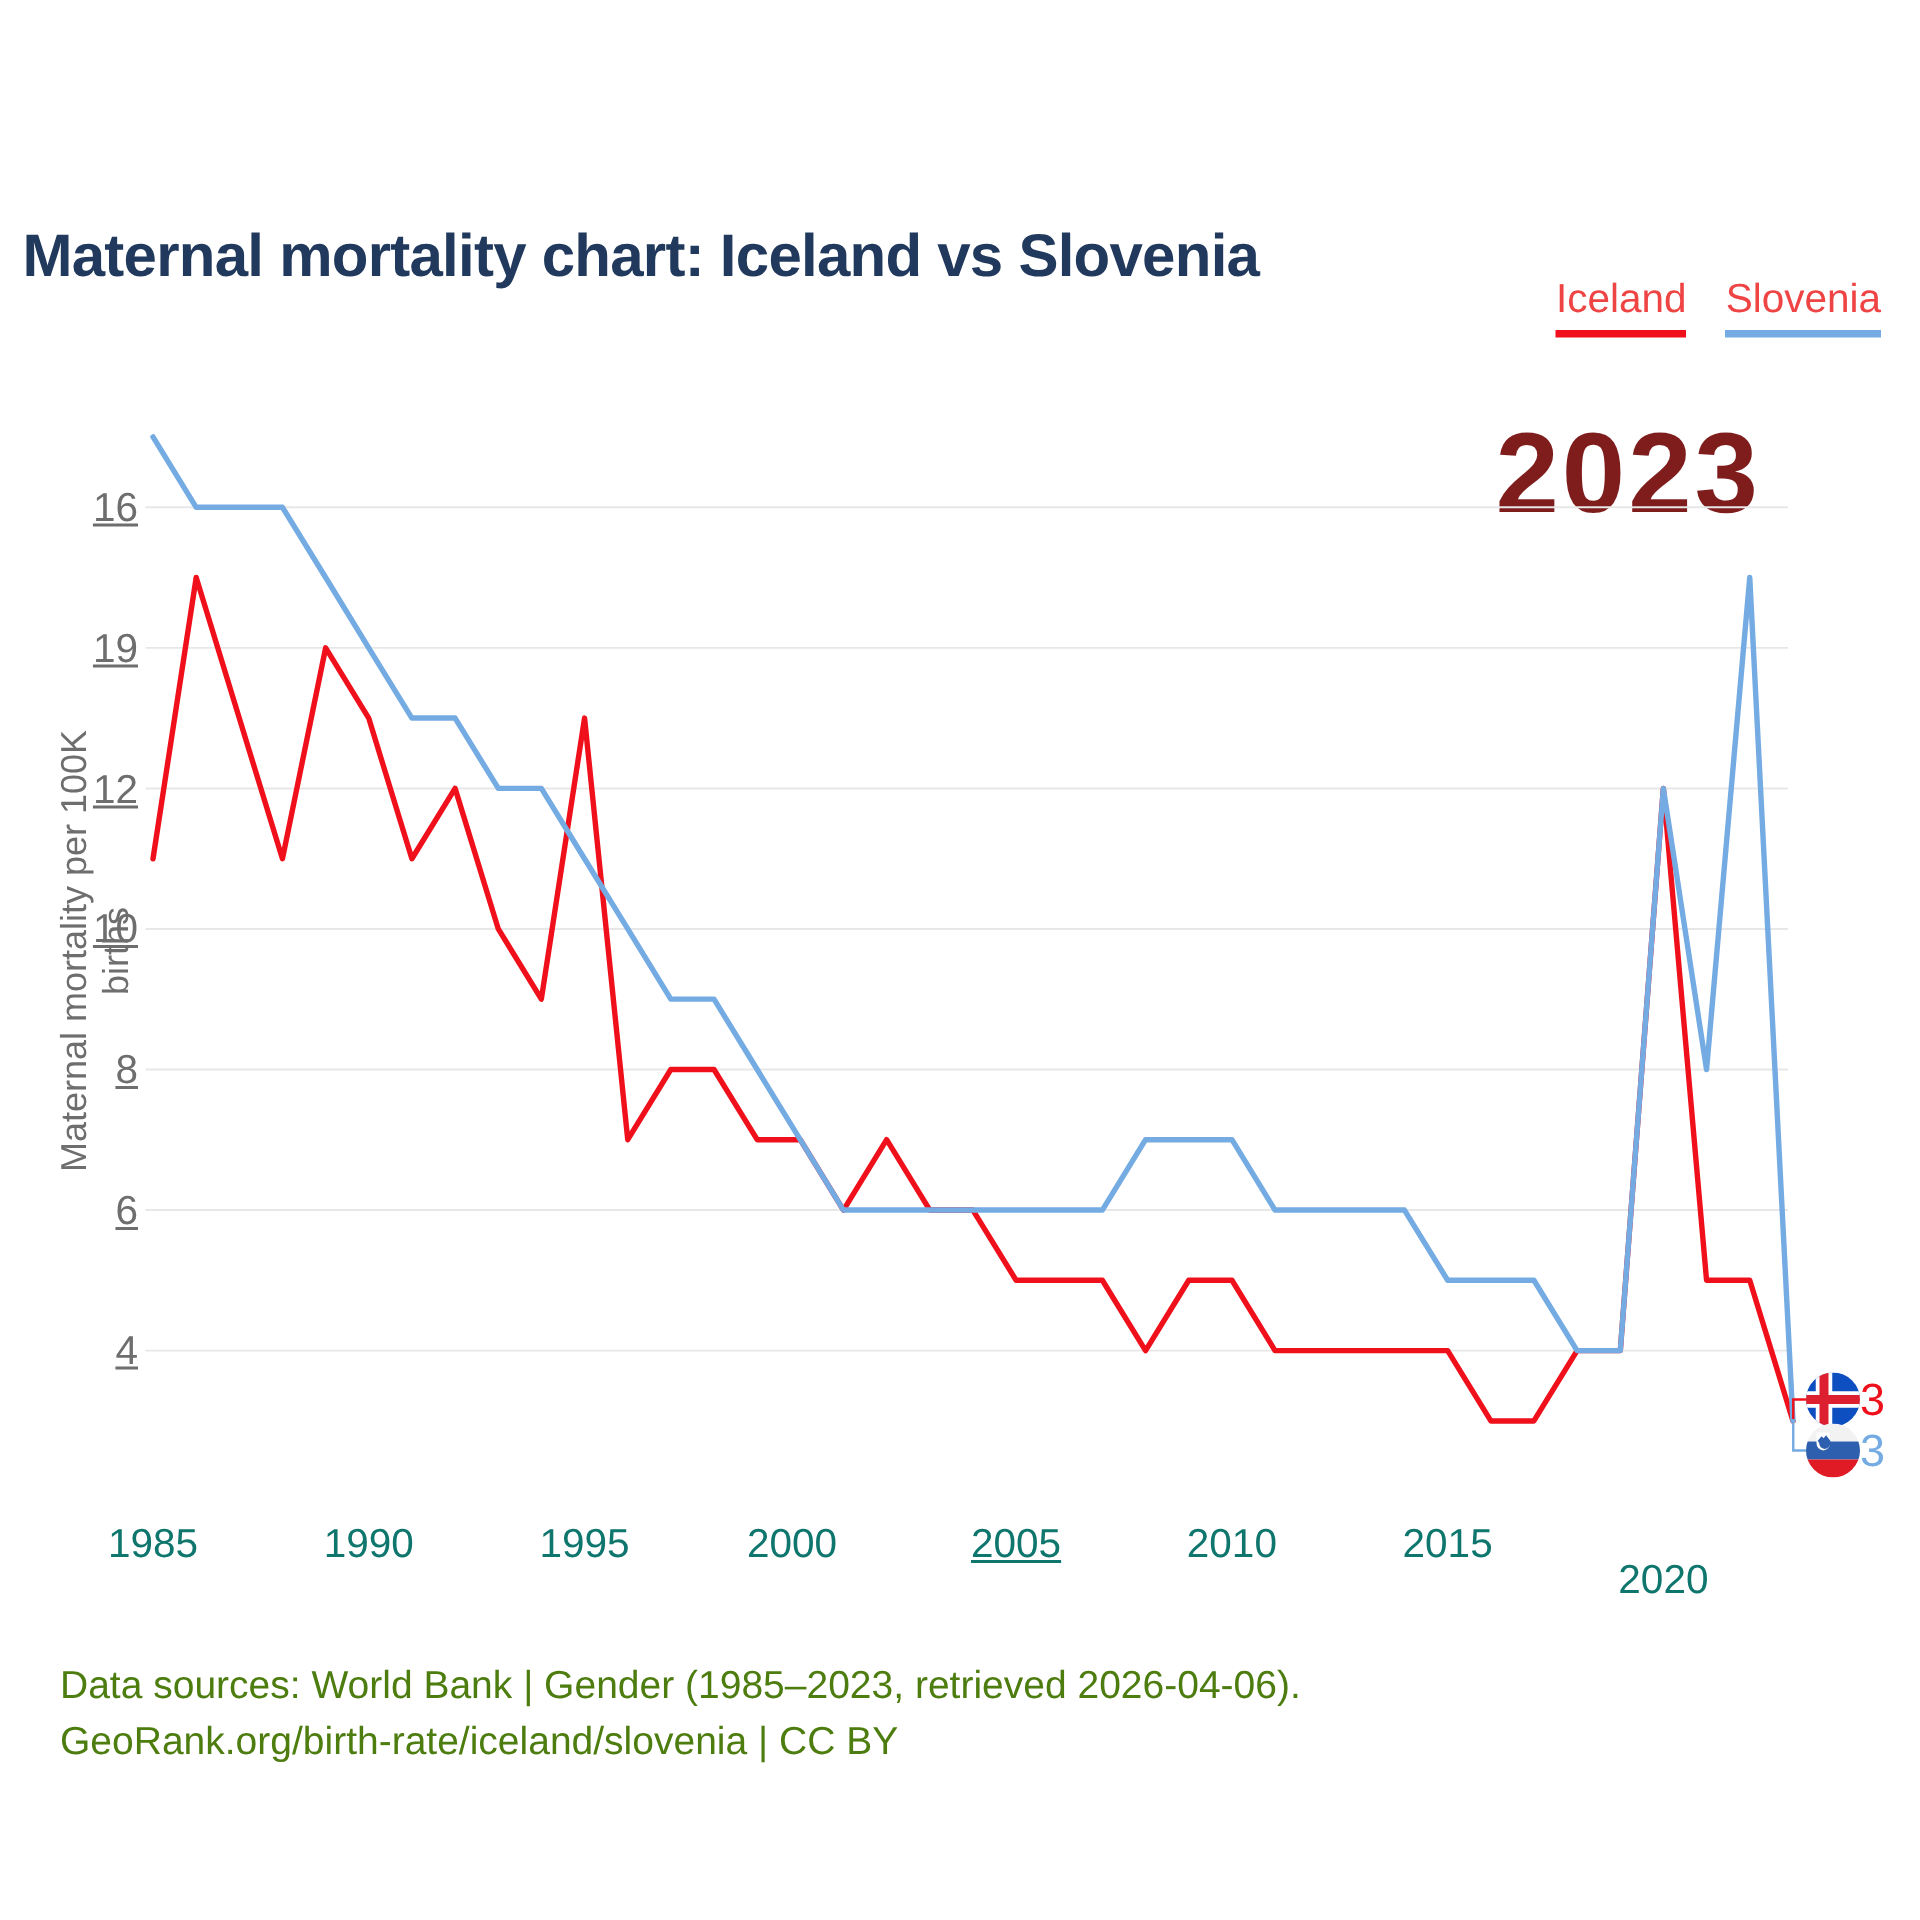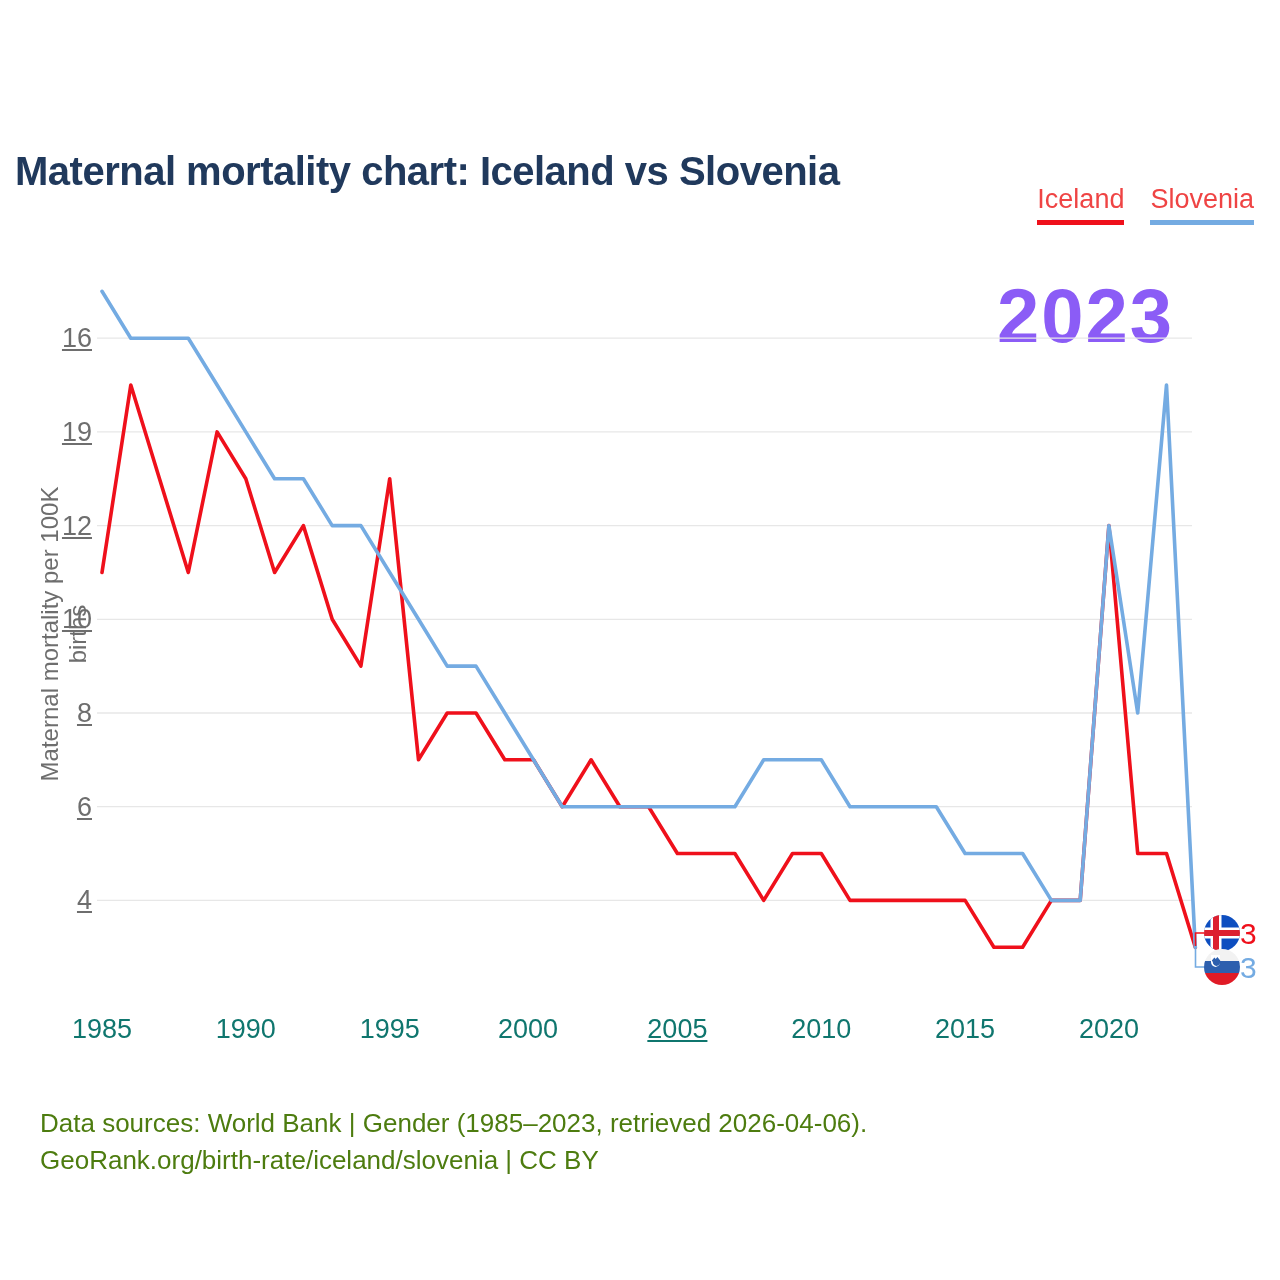--- a/index.html
+++ b/index.html
@@ -2,21 +2,21 @@
 <html><head>
 <meta charset="utf-8">
 <style>
   html,body{margin:0;padding:0;background:#fff;}
   #canvas{position:relative;width:1280px;height:1280px;background:#fff;overflow:hidden;
           font-family:"Liberation Sans","DejaVu Sans",sans-serif;}
   .abs{position:absolute;}
   #title{left:15px;top:106px;font-size:40px;font-weight:700;color:#20395c;letter-spacing:-0.5px;margin-top:43px;}
   #legend{right:26px;top:184px;display:flex;gap:26px;}
   .legend-item{font-size:27px;color:#ef4444;padding-bottom:5px;border-bottom:5px solid #000;cursor:pointer;}
-  #watermark{right:106px;top:272px;font-size:76px;font-weight:700;color:#8b5cf6;letter-spacing:2px;}
+  #watermark{right:106px;top:272px;font-size:76px;font-weight:700;color:#7f1d1d;letter-spacing:2px;}
   #ylabel{left:-116px;top:606px;width:360px;text-align:center;transform:rotate(-90deg);transform-origin:center;
           font-size:24px;color:#6e6e6e;}
   .y-tick{position:absolute;width:70px;text-align:right;font-size:27px;color:#6e6e6e;text-decoration:underline;}
   .x-tick{position:absolute;width:90px;text-align:center;font-size:27px;color:#0f766e;top:1014px;}
   #plot{position:absolute;left:0;top:0;}
   .end-val{position:absolute;left:1240px;font-size:30px;}
   #end-val-iceland{top:917px;color:#ef101b;}
   #end-val-slovenia{top:951px;color:#74abe2;}
   #footer{left:40px;top:1105px;font-size:26px;color:#4d7c0f;line-height:37px;}
 </style>
@@ -46,21 +46,21 @@
       <div class="y-tick" style="left: 22px; top: 323.2px;">16</div>
     </div>
   <div id="x-ticks">
       <div class="x-tick" style="left: 57px;">1985</div>
       <div class="x-tick" style="left: 200.85px;">1990</div>
       <div class="x-tick" style="left: 344.7px;">1995</div>
       <div class="x-tick" style="left: 483px;">2000</div>
       <div class="x-tick" style="left: 632.4px; text-decoration: underline;">2005</div>
       <div class="x-tick" style="left: 776.25px;">2010</div>
       <div class="x-tick" style="left: 920.1px;">2015</div>
-      <div class="x-tick" style="left: 1063.95px;">2020</div>
+      <div class="x-tick" style="left: 1063.95px; margin-top: 24px;">2020</div>
     </div>
 
   <svg id="plot" width="1280" height="1280" viewBox="0 0 1280 1280">
     <g id="grid">
         <line x1="97" x2="1192" y1="900.4" y2="900.4" stroke="#e7e7e7" stroke-width="1.3"></line>
         <line x1="97" x2="1192" y1="806.6999999999999" y2="806.6999999999999" stroke="#e7e7e7" stroke-width="1.3"></line>
         <line x1="97" x2="1192" y1="713" y2="713" stroke="#e7e7e7" stroke-width="1.3"></line>
         <line x1="97" x2="1192" y1="619.3" y2="619.3" stroke="#e7e7e7" stroke-width="1.3"></line>
         <line x1="97" x2="1192" y1="525.5999999999999" y2="525.5999999999999" stroke="#e7e7e7" stroke-width="1.3"></line>
         <line x1="97" x2="1192" y1="431.9" y2="431.9" stroke="#e7e7e7" stroke-width="1.3"></line>

